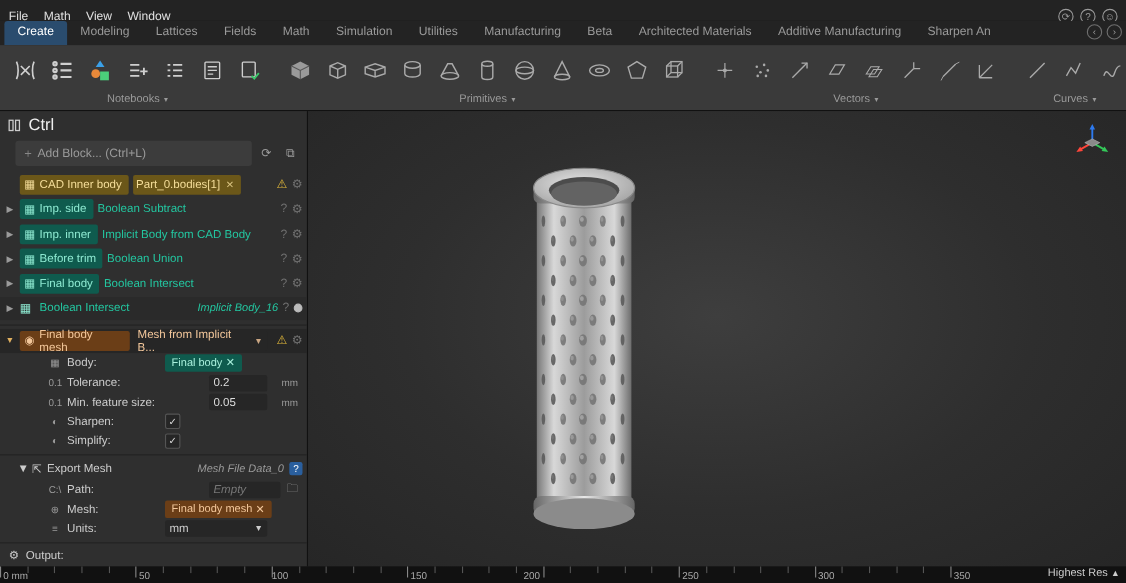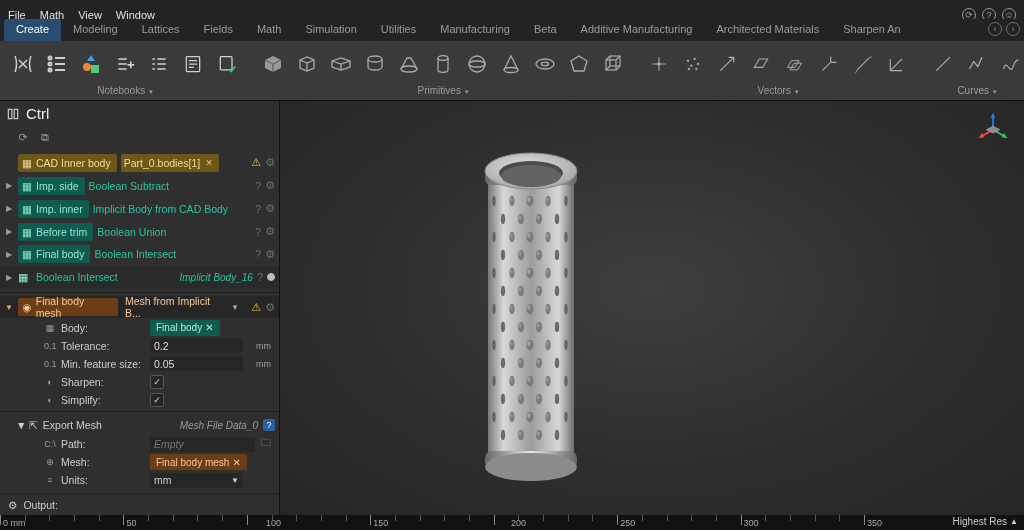--- a/index.html
+++ b/index.html
@@ -68,21 +68,21 @@
   .node .rhs .dot{width:8px;height:8px;border-radius:50%;border:1px solid var(--fg-dim2);}
   .node .rhs .dot.fill{background:#bbb;border-color:#bbb;width:8px;flex:none;}
   .node .linklabel{color:var(--accent);font-size:10.5px;}
   .node .italic{color:var(--accent);font-style:italic;font-size:10px;}
   .node.darker{background:#2a2a2a;}
   .sel-row{background:#262626;}
   
   .prop{display:flex;align-items:center;height:18px;padding-left:44px;padding-right:8px;gap:6px;font-size:10.5px;color:#ccc;}
   .prop .plabel{display:flex;gap:5px;align-items:center;width:100px;color:#ccc;}
   .prop .plabel .pic{width:12px;text-align:center;font-size:9px;color:var(--fg-dim);}
-  .prop .pval{flex:1;background:#262626;height:15px;display:flex;align-items:center;padding:0 4px;border-radius:2px;color:#ddd;}
+  .prop .pval{flex:1;background:#262626;height:15px;display:flex;align-items:center;padding:0 4px;border-radius:2px;color:#ddd;margin-left:40px;}
   .prop .unit{width:22px;text-align:right;font-size:9px;color:var(--fg-dim);}
   .prop .chk{width:14px;height:14px;background:#262626;border:1px solid #555;border-radius:2px;display:flex;align-items:center;justify-content:center;font-size:9px;color:#ddd;}
   .prop .pill{height:16px;background:var(--accent-dk);color:#a8f0dc;border-radius:2px;padding:0 6px;display:flex;align-items:center;font-size:10px;gap:3px;}
   .prop .pill.orange{background:#6b3e17;color:#f3c79b;}
   .prop .ddval{flex:1;background:#262626;height:15px;border-radius:2px;display:flex;align-items:center;padding:0 4px;justify-content:space-between;}
   .divider{height:1px;background:#222;margin:3px 0;}
   .section{display:flex;align-items:center;height:20px;padding:0 4px 0 16px;gap:5px;font-size:10.5px;color:#ccc;}
   .section .fill{flex:1;}
   .section .meta{color:var(--fg-dim);font-style:italic;font-size:10px;}
   .section .help{width:12px;height:12px;background:#2a5f9e;color:#fff;border-radius:2px;display:flex;align-items:center;justify-content:center;font-size:9px;}
@@ -117,22 +117,22 @@
 <div class="ribbon-tabs">
   <div class="tab active">Create</div>
   <div class="tab">Modeling</div>
   <div class="tab">Lattices</div>
   <div class="tab">Fields</div>
   <div class="tab">Math</div>
   <div class="tab">Simulation</div>
   <div class="tab">Utilities</div>
   <div class="tab">Manufacturing</div>
   <div class="tab">Beta</div>
+  <div class="tab">Architected Materials</div>
   <div class="tab">Additive Manufacturing</div>
-  <div class="tab">Architected Materials</div>
   <div class="tab">Sharpen An</div>
   <div class="nav">
     <span>‹</span>
     <span>›</span>
   </div>
 </div>
 
 <div class="ribbon">
 
   <div class="group">
@@ -358,20 +358,23 @@
 
   <div class="panel">
     <div class="panel-title">
       <svg class="tic" viewBox="0 0 24 24" fill="none" stroke="#ccc" stroke-width="2">
           <rect x="4" y="4" width="6" height="16"></rect>
           <rect x="14" y="4" width="6" height="16"></rect>
         </svg>
       <span>Ctrl</span>
     </div>
     <div class="addblock">
+      <div class="inp">
+        <span style="opacity:.8;margin-right:3px;">＋</span><span>Add Block... (Ctrl+L)</span>
+      </div>
       <div class="btn">⟳</div>
       <div class="btn">⧉</div>
     </div>
 
     <div class="node">
       <span class="tw"></span>
       <span class="chip yellow">
           <span class="cic">▦</span>
           <span>CAD Inner body</span>
         </span>
@@ -767,33 +770,33 @@
       <div class="tick" style="left: 49.3714px;"></div>
       <div class="tick" style="left: 74.0571px;"></div>
       <div class="tick" style="left: 98.7429px;"></div>
       <div class="tick major" style="left: 123.429px;"></div>
       <div class="tlabel" style="left: 124.429px;">50</div>
       <div class="tick" style="left: 148.114px;"></div>
       <div class="tick" style="left: 172.8px;"></div>
       <div class="tick" style="left: 197.486px;"></div>
       <div class="tick" style="left: 222.171px;"></div>
       <div class="tick major" style="left: 246.857px;"></div>
-      <div class="tlabel" style="left: 264px;">100</div>
+      <div class="tlabel" style="left: 245px;">100</div>
       <div class="tick" style="left: 271.543px;"></div>
       <div class="tick" style="left: 296.229px;"></div>
       <div class="tick" style="left: 320.914px;"></div>
       <div class="tick" style="left: 345.6px;"></div>
       <div class="tick major" style="left: 370.286px;"></div>
       <div class="tlabel" style="left: 371.286px;">150</div>
       <div class="tick" style="left: 394.971px;"></div>
       <div class="tick" style="left: 419.657px;"></div>
       <div class="tick" style="left: 444.343px;"></div>
       <div class="tick" style="left: 469.029px;"></div>
       <div class="tick major" style="left: 493.714px;"></div>
-      <div class="tlabel" style="left: 509px;">200</div>
+      <div class="tlabel" style="left: 474px;">200</div>
       <div class="tick" style="left: 518.4px;"></div>
       <div class="tick" style="left: 543.086px;"></div>
       <div class="tick" style="left: 567.771px;"></div>
       <div class="tick" style="left: 592.457px;"></div>
       <div class="tick major" style="left: 617.143px;"></div>
       <div class="tlabel" style="left: 618.143px;">250</div>
       <div class="tick" style="left: 641.829px;"></div>
       <div class="tick" style="left: 666.514px;"></div>
       <div class="tick" style="left: 691.2px;"></div>
       <div class="tick" style="left: 715.886px;"></div>

